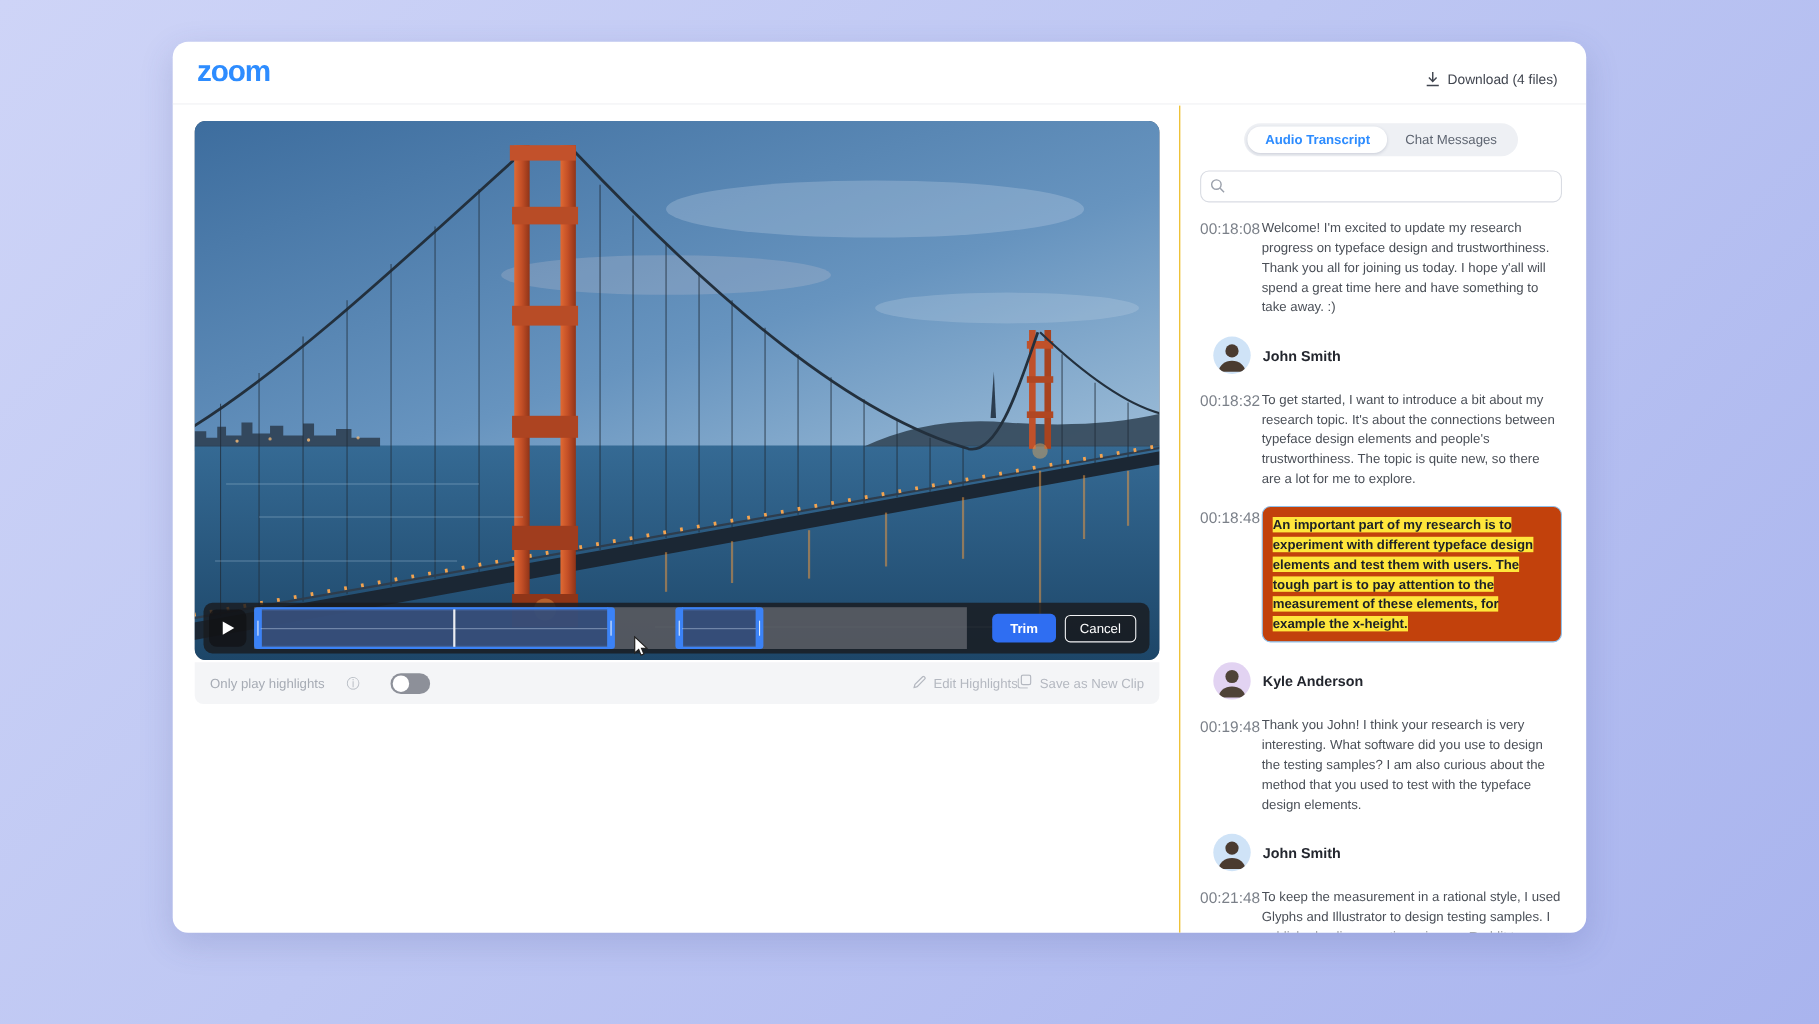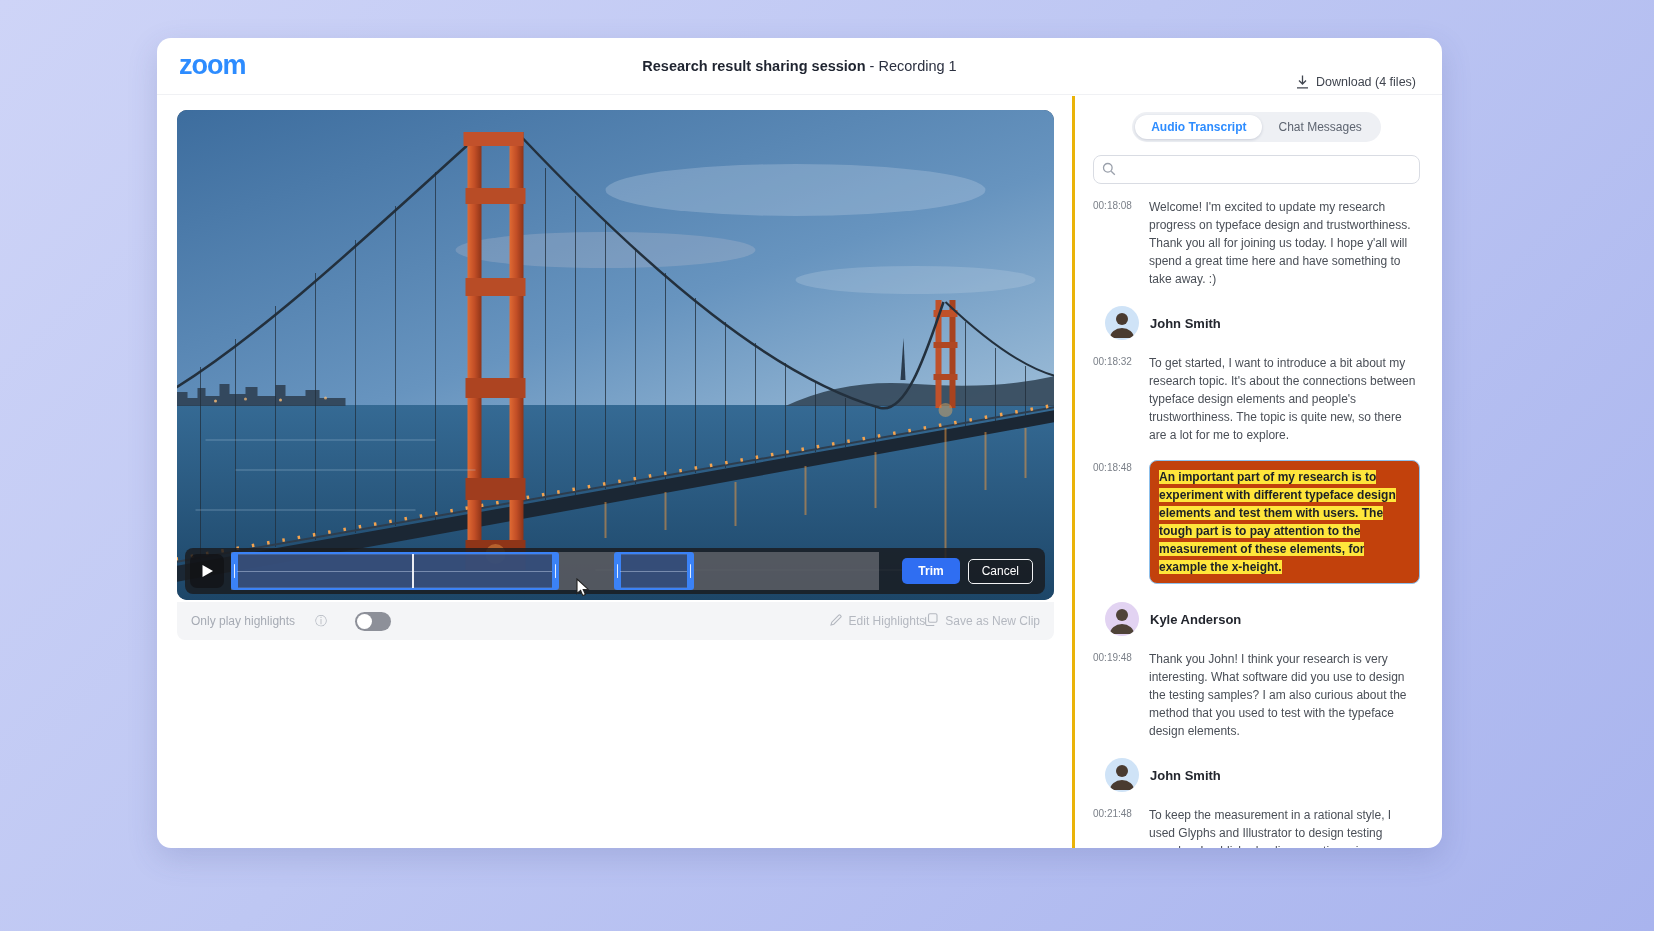--- a/index.html
+++ b/index.html
@@ -9,21 +9,21 @@
 
   .card { position:absolute; left:145px; top:38px; width:1285px; height:810px;
     background:#ffffff; border-radius:14px; box-shadow:0 10px 30px rgba(60,70,140,.18); overflow:hidden;margin-left:12px; }
 
   
   .hdr { position:relative; height:57px; border-bottom:1px solid #f0f1f4; display:flex; align-items:center; }
   .logo { position:absolute; left:22px; top:14px; font-size:27px; font-weight:bold; color:#2D8CFF;
     letter-spacing:-1px; line-height:1; }
   .hdr-title { position:absolute; left:0; right:0; text-align:center; font-size:14.5px; color:#2b3040; }
   .hdr-title b { font-weight:bold; color:#1f2430; }
-  .hdr-dl { position:absolute; right:26px; top:15px; height:57px; display:flex; align-items:center; gap:7px;
+  .hdr-dl { position:absolute; right:26px; top:5px; height:57px; display:flex; align-items:center; gap:7px;
     font-size:12.5px; color:#40454f; cursor:pointer; }
   .hdr-dl svg { display:block; }
 
   
   .content { position:absolute; top:58px; left:0; right:0; bottom:0; display:flex; }
   .main-col { width:915px; padding:14px 18px 0 20px; }
   .video-wrap { position:relative; width:877px; height:490px; border-radius:10px; overflow:hidden; background:#24405e; }
   .video-wrap svg.scene { position:absolute; inset:0; }
 
   
@@ -54,49 +54,46 @@
     display:flex; align-items:center; padding:0 14px; color:#a6abb4; font-size:12px; }
   .oph { display:flex; align-items:center; gap:20px; }
   .info-i { font-size:12px; color:#b3b8c0; }
   .toggle { width:36px; height:19px; border-radius:10px; background:#8d9099; margin-left:8px; position:relative;
     cursor:pointer; flex:none; }
   .toggle .knob { position:absolute; left:2px; top:2px; width:15px; height:15px; border-radius:50%; background:#fff; }
   .strip-right { margin-left:auto; display:flex; align-items:center; color:#b4b8c0; }
   .strip-act { display:flex; align-items:center; gap:7px; cursor:pointer; }
 
   
-  .sidebar { width:370px; border-left:3px solid #eab308; padding:16px 22px 0 18px; display:flex;
+  .sidebar { width:370px; border-left:1px solid #eab308; padding:16px 22px 0 18px; display:flex;
     flex-direction:column; overflow:hidden; }
   .tabs { align-self:center; display:flex; background:#eef0f4; border-radius:16px; padding:3px; }
   .tab { font-size:12px; padding:5px 16px; border-radius:13px; color:#5d6470; cursor:pointer; white-space:nowrap; }
   .tab.active { background:#ffffff; color:#2D8CFF; font-weight:bold; box-shadow:0 1px 3px rgba(40,50,90,.18); }
   .searchbox { margin-top:13px; position:relative; }
   .searchbox input { width:100%; height:29px; border:1px solid #d9dce3; border-radius:8px;
     padding:0 10px 0 30px; font-size:12px; color:#333; outline:none; background:#fff; }
   .searchbox .mag { position:absolute; left:9px; top:7px; }
   .transcript { margin-top:14px; overflow:hidden; flex:1; }
   .msg-row { display:flex; gap:10px; margin-bottom:16px; }
-  .msg-time { flex:none; width:46px; font-size:10px; color:#7b8089; padding-top:2px; }
+  .msg-time { flex:none; width:46px; font-size:14px; color:#7b8089; padding-top:2px; }
   .msg-text { font-size:12px; line-height:18px; color:#4a4f57; }
   .msg-row.hl .msg-text { background:#c2410c; border:1px solid #8fc1ec; border-radius:8px; padding:7px 9px; }
   .msg-row.hl mark { background:#ffe63b; color:#1d2026; font-weight:bold; padding:0; }
   .speaker-row { display:flex; align-items:center; gap:11px; margin:18px 0 14px 12px; }
   .avatar { width:34px; height:34px; border-radius:50%; overflow:hidden; flex:none; display:block; }
   .speaker-name { font-size:13px; font-weight:bold; color:#23262e; }
 </style>
 </head>
 <body>
 
 <div class="card">
 
   <div class="hdr">
     <div class="logo">zoom</div>
-    <div class="hdr-title">
-      <b>Research result sharing session</b><span> - Recording 1</span>
-    </div>
     <div class="hdr-dl">
       <span>
         <svg width="13" height="14" viewBox="0 0 13 14">
             <path d="M6.5 0.5v8M3 5.5l3.5 3.5L10 5.5" stroke="#40454f" stroke-width="1.3" fill="none"></path>
             <path d="M1 12.8h11" stroke="#40454f" stroke-width="1.3"></path>
           </svg>
       </span>
       <span>Download (4 files)</span>
     </div>
   </div>

